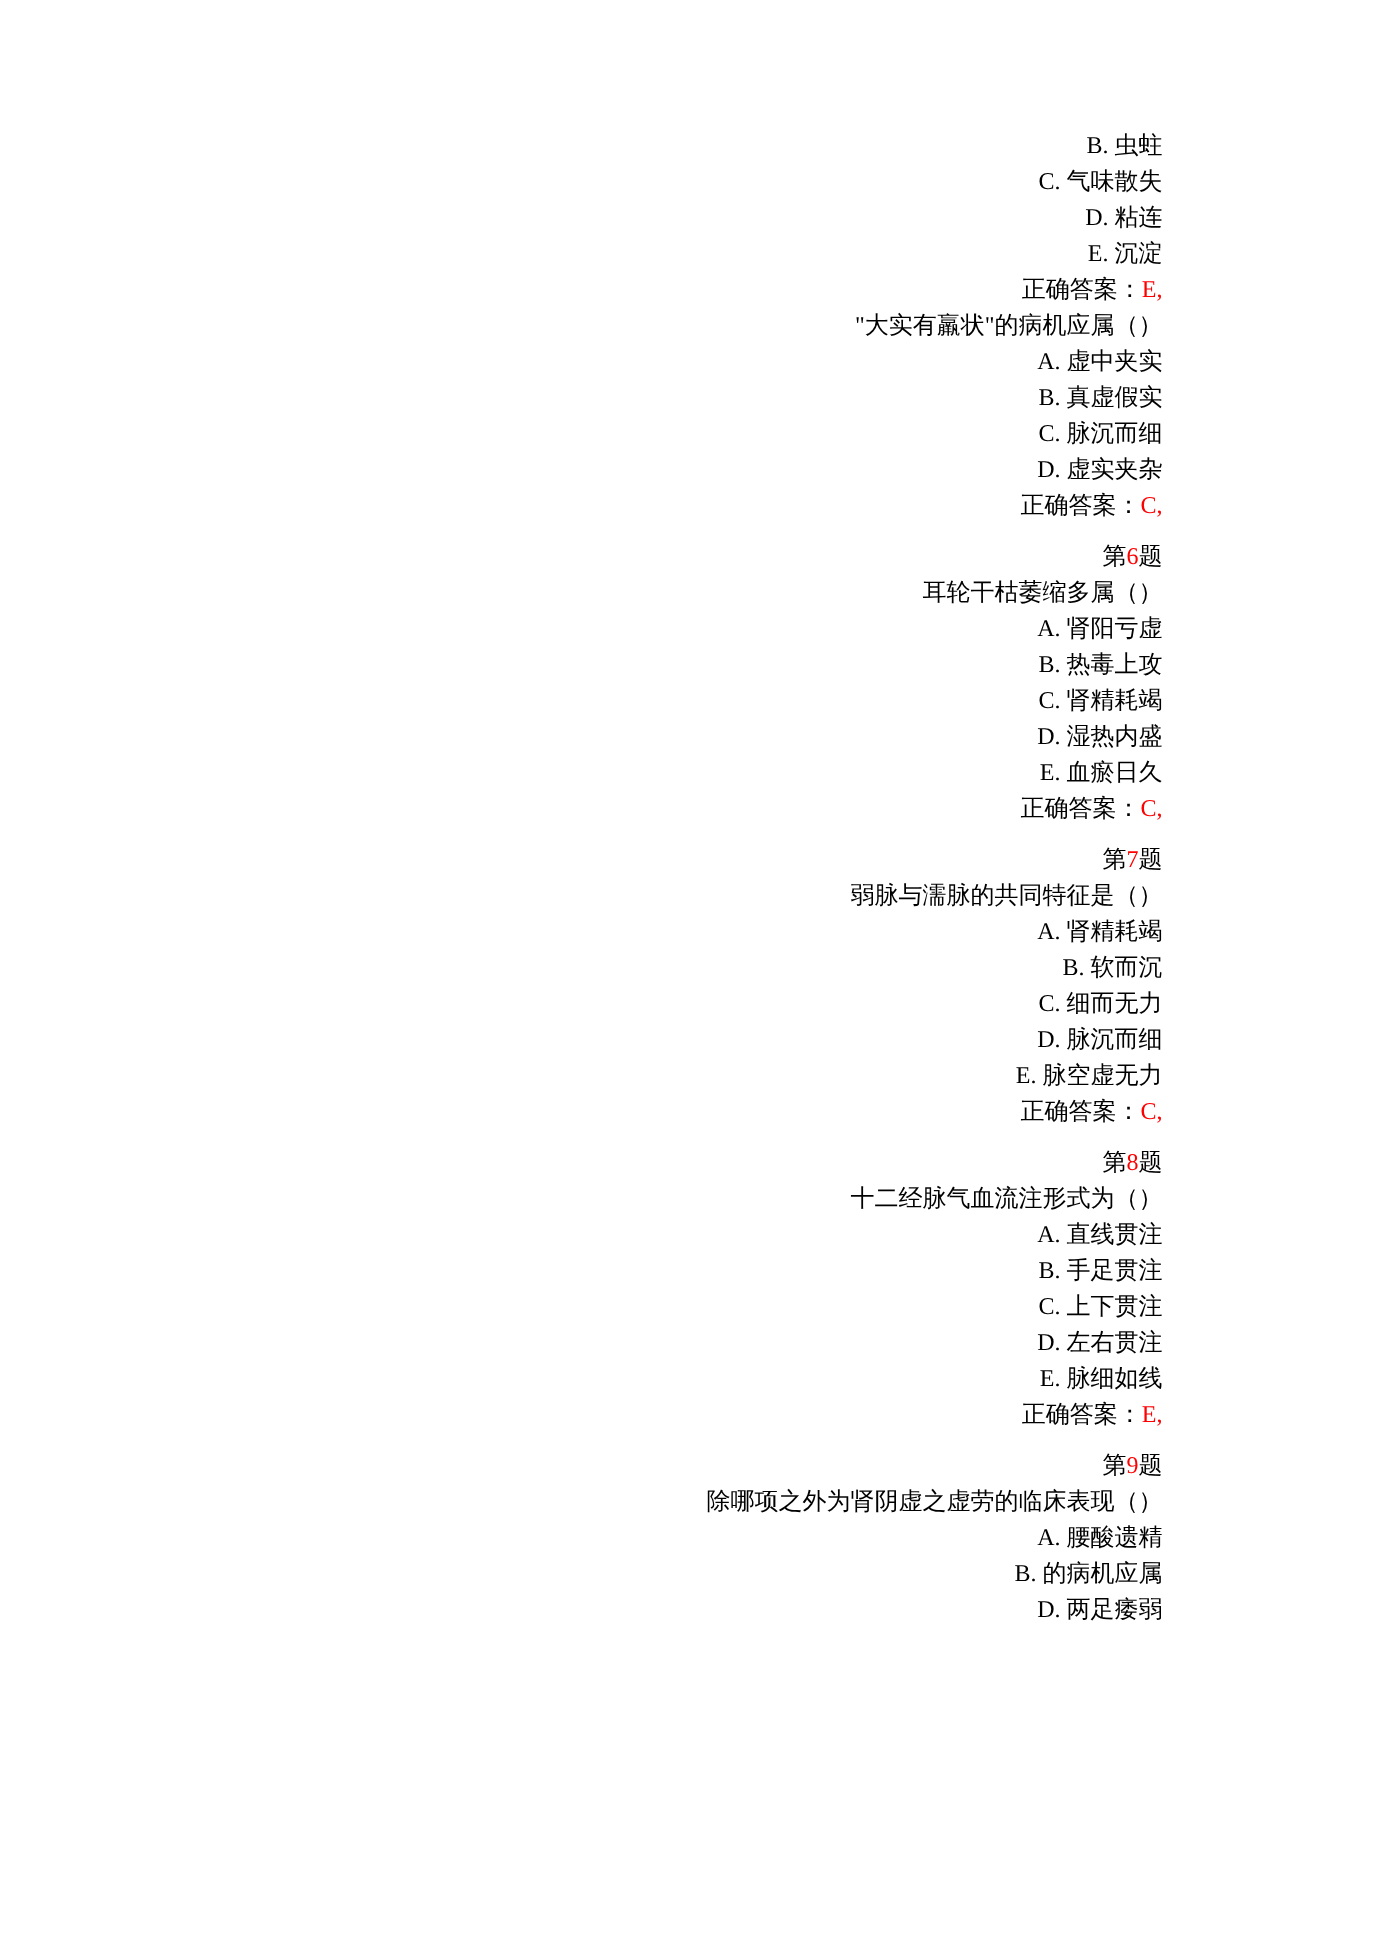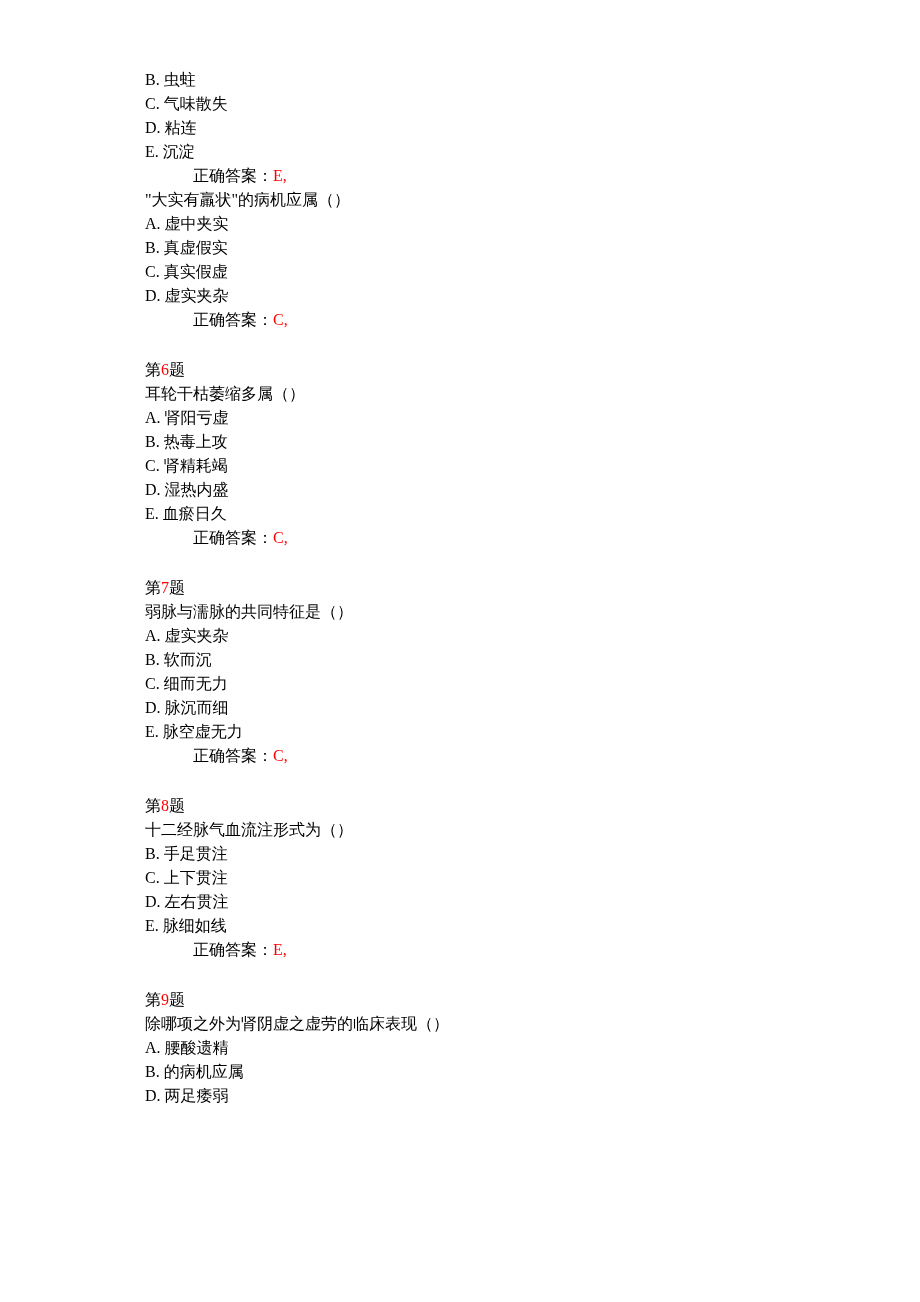--- a/index.html
+++ b/index.html
@@ -8,34 +8,35 @@
     background: #ffffff;
     font-family: "SimSun", "宋体", serif;
     font-size: 16px;
     line-height: 1.5;
     color: #000000;
   }
   .page {
     width: 920px;
     min-height: 1302px;
     box-sizing: border-box;
-    padding: 68px 145px 60px 145px;
+    padding: 86px 145px 60px 145px;
+    text-align: right;
   }
   .line {
     white-space: nowrap;
   }
   .answer-prefix {
     color: #000000;
     margin-left: 48px;
   }
   .answer-value {
     color: #ff0000;
   }
   .q-header {
-    margin-top: 26px;
+    margin-top: 10px;
   }
   .q-prefix {
     color: #000000;
   }
   .q-num {
     color: #ff0000;
   }
   .q-suffix {
     color: #000000;
   }
@@ -49,21 +50,21 @@
   <div class="line">C. 气味散失</div>
   <div class="line">D. 粘连</div>
   <div class="line">E. 沉淀</div>
   <div class="line">
     <span class="answer-prefix">正确答案：</span><span class="answer-value">E,</span>
   </div>
 
   <div class="line">"大实有羸状"的病机应属（）</div>
   <div class="line">A. 虚中夹实</div>
   <div class="line">B. 真虚假实</div>
-  <div class="line">C. 真实假虚</div>
+  <div class="line">C. 脉沉而细</div>
   <div class="line">D. 虚实夹杂</div>
   <div class="line">
     <span class="answer-prefix">正确答案：</span><span class="answer-value">C,</span>
   </div>
 
   <div class="q-header line">
     <span class="q-prefix">第</span><span class="q-num">6</span><span class="q-suffix">题</span>
   </div>
   <div class="line">耳轮干枯萎缩多属（）</div>
   <div class="line">A. 肾阳亏虚</div>
@@ -72,33 +73,34 @@
   <div class="line">D. 湿热内盛</div>
   <div class="line">E. 血瘀日久</div>
   <div class="line">
     <span class="answer-prefix">正确答案：</span><span class="answer-value">C,</span>
   </div>
 
   <div class="q-header line">
     <span class="q-prefix">第</span><span class="q-num">7</span><span class="q-suffix">题</span>
   </div>
   <div class="line">弱脉与濡脉的共同特征是（）</div>
-  <div class="line">A. 虚实夹杂</div>
+  <div class="line">A. 肾精耗竭</div>
   <div class="line">B. 软而沉</div>
   <div class="line">C. 细而无力</div>
   <div class="line">D. 脉沉而细</div>
   <div class="line">E. 脉空虚无力</div>
   <div class="line">
     <span class="answer-prefix">正确答案：</span><span class="answer-value">C,</span>
   </div>
 
   <div class="q-header line">
     <span class="q-prefix">第</span><span class="q-num">8</span><span class="q-suffix">题</span>
   </div>
   <div class="line">十二经脉气血流注形式为（）</div>
+  <div class="line">A. 直线贯注</div>
   <div class="line">B. 手足贯注</div>
   <div class="line">C. 上下贯注</div>
   <div class="line">D. 左右贯注</div>
   <div class="line">E. 脉细如线</div>
   <div class="line">
     <span class="answer-prefix">正确答案：</span><span class="answer-value">E,</span>
   </div>
 
   <div class="q-header line">
     <span class="q-prefix">第</span><span class="q-num">9</span><span class="q-suffix">题</span>

